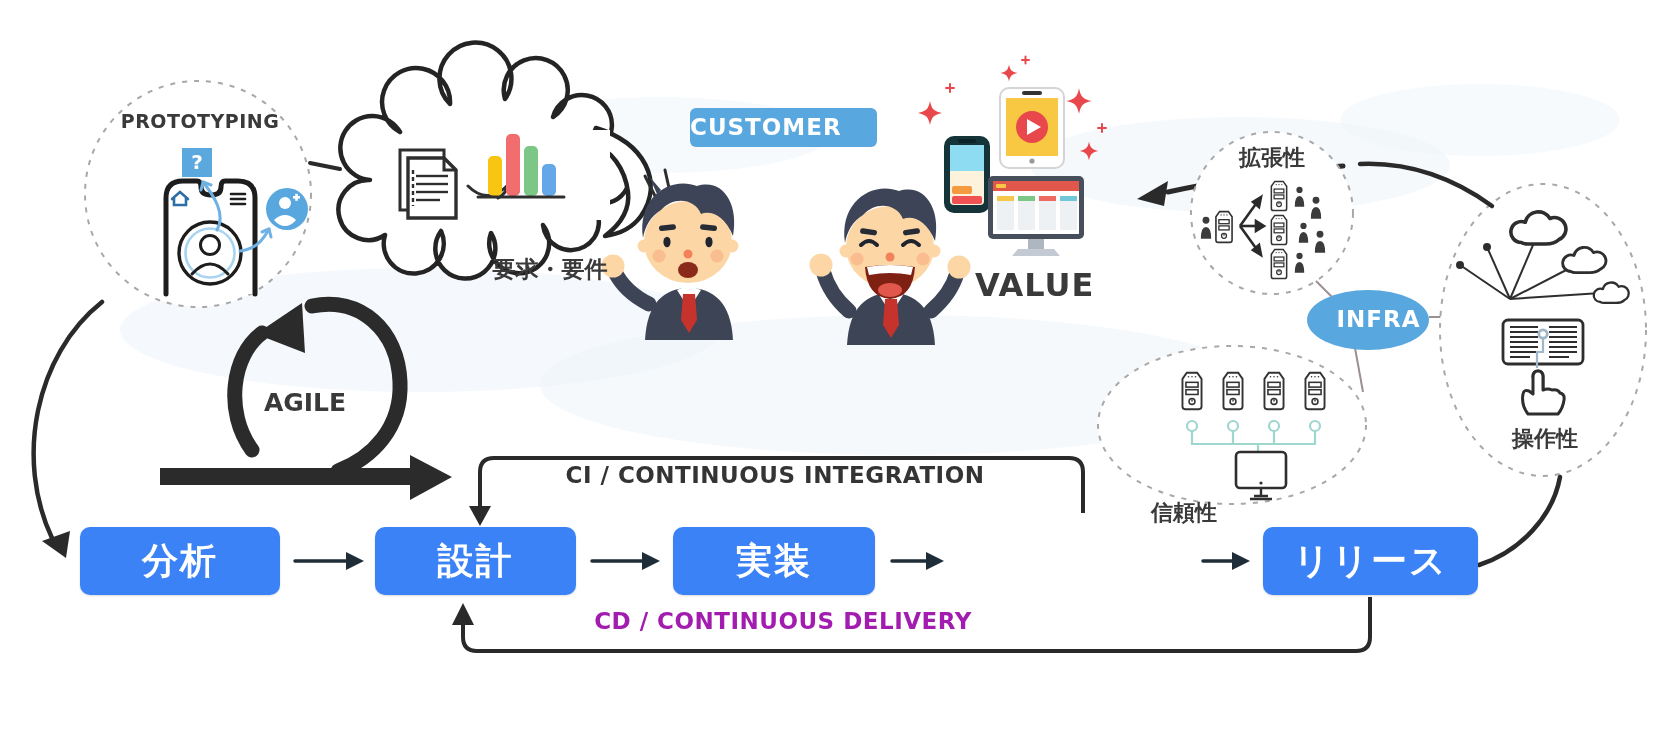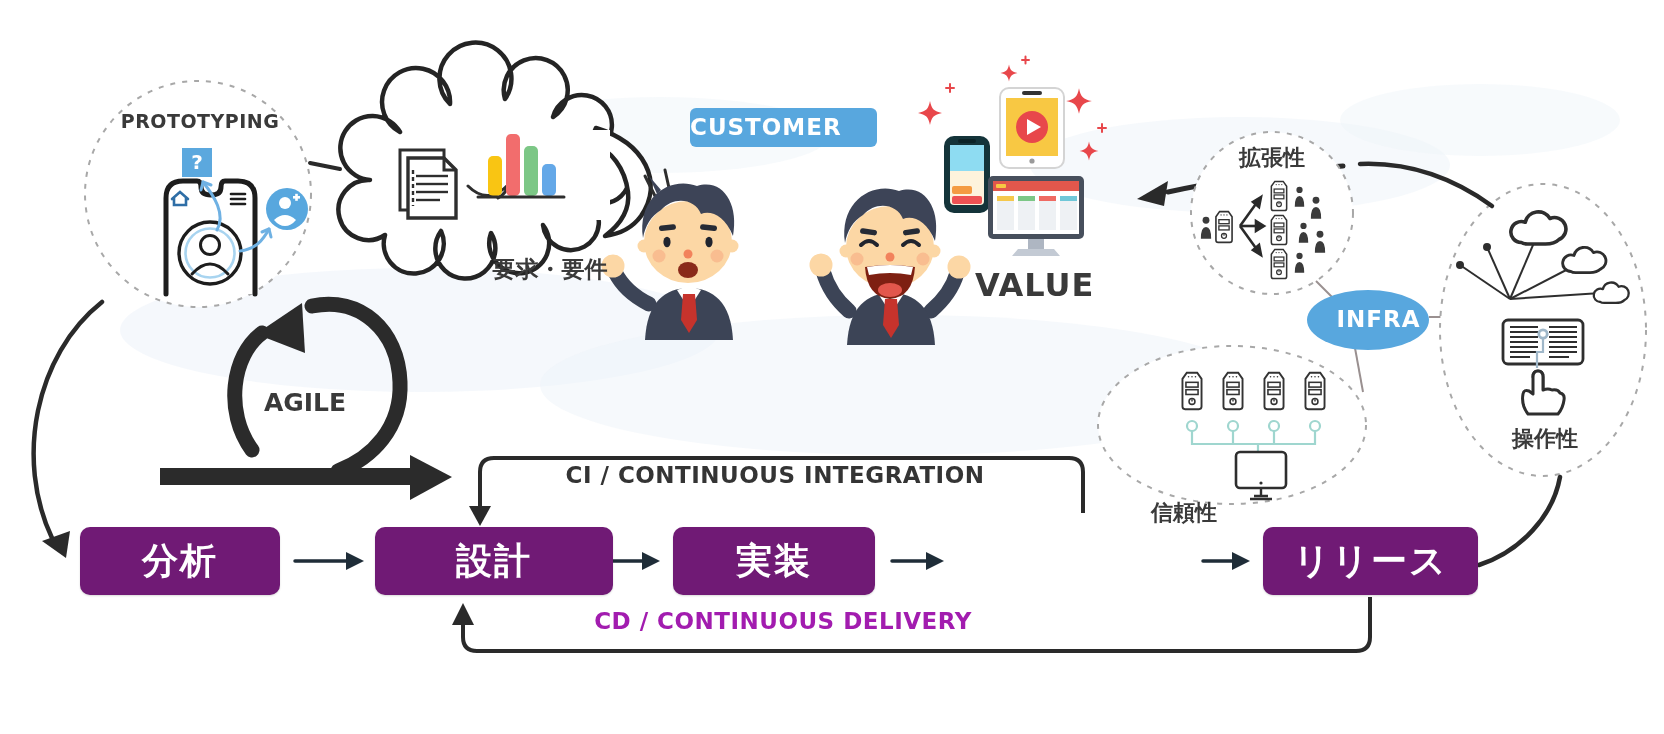--- a/index.html
+++ b/index.html
@@ -7,21 +7,21 @@
     position:relative;width:1664px;height:734px;overflow:hidden;background:#ffffff;
     font-family:"DejaVu Sans","Liberation Sans",sans-serif;color:#2e2e2e;padding-left:28px;
   }
   .abs{position:absolute;}
   .lbl{font-weight:bold;color:#3a3a3a;text-align:center;}
   .badge{
     background:#58a7de;color:#fff;font-weight:bold;text-align:left;
     border-radius:6px;letter-spacing:1px;
   }
   .stepbox{
-    position:absolute;top:527px;height:68px;background:#701a75;border-radius:10px;
+    position:absolute;top:527px;height:68px;background:#3b82f6;border-radius:10px;
     color:#fff;font-weight:bold;font-size:36px;line-height:68px;text-align:center;
     letter-spacing:2px;box-shadow:0 1px 2px rgba(0,0,0,.15);
   }
   .sticky{
     background:#5ba8de;color:#fff;font-weight:bold;font-size:20px;
     text-align:center;line-height:29px;
   }
   svg{position:absolute;left:0;top:0;}
 </style>
 </head>
@@ -386,17 +386,17 @@
 
 <div class="abs lbl" style="left:1146px;top:458px;width:76px;font-size:22px;margin-top:40px;">信頼性</div>
 
 <div class="abs lbl" style="left:1508px;top:424px;width:74px;font-size:22px;">操作性</div>
 
 <div class="abs lbl" style="left:565px;top:462px;width:420px;font-size:23px;color:#343434;letter-spacing:.5px;">CI / CONTINUOUS INTEGRATION</div>
 
 <div class="abs lbl" style="left:568px;top:608px;width:430px;font-size:23px;color:#a21caf;letter-spacing:.5px;">CD / CONTINUOUS DELIVERY</div>
 
 <div class="stepbox" style="left:80px;width:200px;">分析</div>
-<div class="stepbox" style="left:375px;width:238px;">設計</div>
+<div class="stepbox" style="left:375px;width:201px;">設計</div>
 <div class="stepbox" style="left:673px;width:202px;">実装</div>
 <div class="stepbox" style="left:1263px;width:215px;">リリース</div>
 
 </div>
 
 </body></html>

